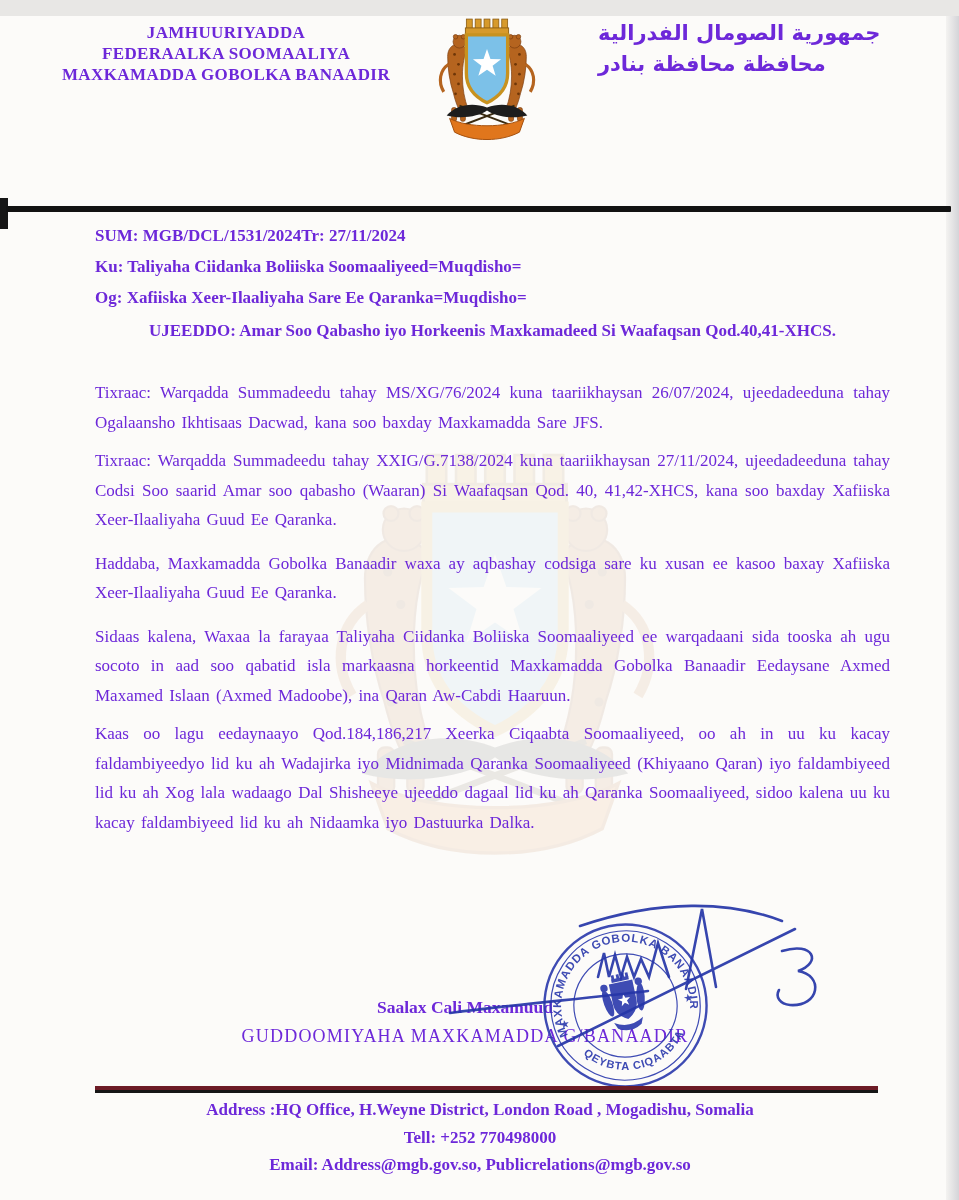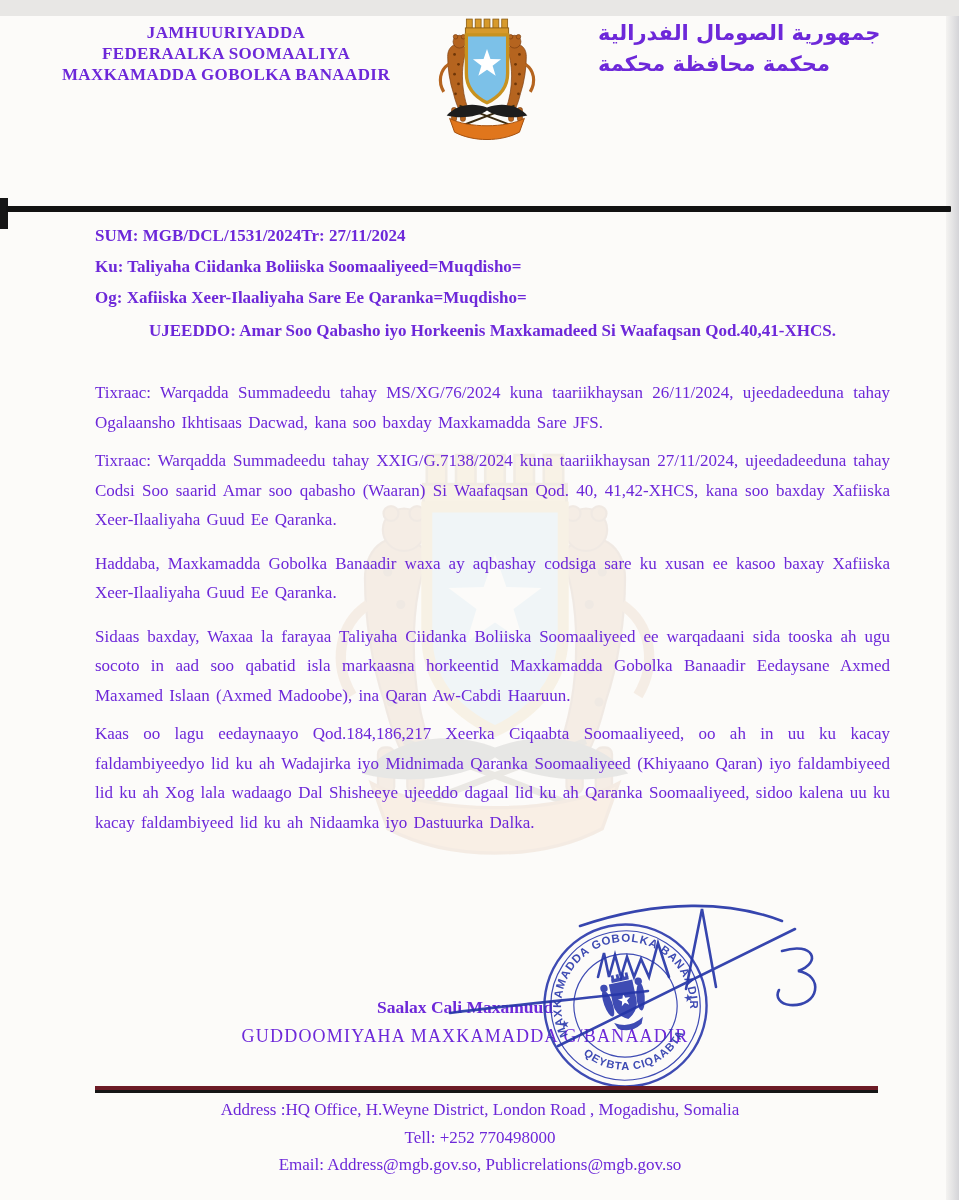--- a/index.html
+++ b/index.html
@@ -44,21 +44,21 @@
   .sig-name{font-weight:bold;font-size:17.5px;line-height:26px;}
   .sig-title{font-weight:normal;font-size:18px;line-height:32px;letter-spacing:1.2px;}
   .stamp{position:absolute;left:538px;top:902px;width:175px;height:175px;opacity:.92;}
   .sig-ink{position:absolute;left:430px;top:875px;width:430px;height:175px;}
 
   
   .rule-foot{position:absolute;left:95px;top:1070px;width:783px;}
   .rule-foot .maroon{height:3.5px;background:#6d1b26;}
   .rule-foot .black{height:3px;background:#161616;}
   .footer{position:absolute;left:60px;top:1080px;width:840px;text-align:center;
-    font-weight:normal;font-size:17px;line-height:27.5px;}
+    font-weight:bold;font-size:17px;line-height:27.5px;}
 </style>
 </head>
 <body>
 
 <div class="page">
 
   <div class="edge-strip"></div>
   <div class="edge-mark"></div>
 
   <svg width="0" height="0" style="position:absolute" aria-hidden="true">
@@ -107,21 +107,21 @@
     <div>FEDERAALKA SOOMAALIYA</div>
     <div>MAXKAMADDA GOBOLKA BANAADIR</div>
   </div>
 
   <svg class="emblem" viewBox="0 0 120 132">
     <use href="#coa"></use>
   </svg>
 
   <div class="hdr-arabic" dir="rtl">
     <div>جمهورية الصومال الفدرالية</div>
-    <div>محكمة محافظة محكمة</div>
+    <div>محافظة محافظة بنادر</div>
   </div>
 
 
   <div class="rule-top"></div>
 
   <div class="meta">
     <div class="meta-row">
       <span>SUM: MGB/DCL/1531/2024</span>
       <span>Tr: 27/11/2024</span>
     </div>
@@ -134,24 +134,24 @@
       <span>=Muqdisho=</span>
     </div>
     <div class="subject">UJEEDDO: Amar Soo Qabasho iyo Horkeenis Maxkamadeed Si Waafaqsan Qod.40,41-XHCS.</div>
   </div>
 
   <svg class="watermark" viewBox="0 0 120 132">
     <use href="#coa"></use>
   </svg>
 
   <div class="bodytext">
-    <p><span class="b">Tixraac:</span><span> Warqadda Summadeedu tahay MS/XG/76/2024 kuna taariikhaysan 26/11/2024, ujeedadeeduna tahay </span><span class="b">Ogalaansho Ikhtisaas Dacwad,</span><span> kana soo baxday Maxkamadda Sare JFS.</span></p>
+    <p><span class="b">Tixraac:</span><span> Warqadda Summadeedu tahay MS/XG/76/2024 kuna taariikhaysan 26/07/2024, ujeedadeeduna tahay </span><span class="b">Ogalaansho Ikhtisaas Dacwad,</span><span> kana soo baxday Maxkamadda Sare JFS.</span></p>
     <p><span class="b">Tixraac:</span><span> Warqadda Summadeedu tahay XXIG/G.7138/2024 kuna taariikhaysan 27/11/2024, ujeedadeeduna tahay </span><span class="b">Codsi Soo saarid Amar soo qabasho (Waaran) Si Waafaqsan Qod. 40, 41,42-XHCS,</span><span> kana soo baxday Xafiiska Xeer-Ilaaliyaha Guud Ee Qaranka.</span></p>
     <p class="gap"><span class="b">Haddaba,</span><span> Maxkamadda Gobolka Banaadir waxa ay aqbashay codsiga sare ku xusan ee kasoo baxay Xafiiska Xeer-Ilaaliyaha Guud Ee Qaranka.</span></p>
-    <p class="gap"><span class="b">Sidaas baxday,</span><span> Waxaa la farayaa Taliyaha Ciidanka Boliiska Soomaaliyeed ee warqadaani sida tooska ah ugu socoto in aad soo qabatid isla markaasna horkeentid Maxkamadda Gobolka Banaadir </span><span class="b">Eedaysane Axmed Maxamed Islaan (Axmed Madoobe),</span><span> ina Qaran Aw-Cabdi Haaruun.</span></p>
+    <p class="gap"><span class="b">Sidaas kalena,</span><span> Waxaa la farayaa Taliyaha Ciidanka Boliiska Soomaaliyeed ee warqadaani sida tooska ah ugu socoto in aad soo qabatid isla markaasna horkeentid Maxkamadda Gobolka Banaadir </span><span class="b">Eedaysane Axmed Maxamed Islaan (Axmed Madoobe),</span><span> ina Qaran Aw-Cabdi Haaruun.</span></p>
     <p><span>Kaas oo lagu eedaynaayo </span><span class="b">Qod.184,186,217 Xeerka Ciqaabta Soomaaliyeed,</span><span> oo ah in uu ku kacay faldambiyeedyo lid ku ah Wadajirka iyo Midnimada Qaranka Soomaaliyeed </span><span class="b">(Khiyaano Qaran)</span><span> iyo faldambiyeed lid ku ah Xog lala wadaago Dal Shisheeye ujeeddo dagaal lid ku ah Qaranka Soomaaliyeed, sidoo kalena uu ku kacay faldambiyeed lid ku ah Nidaamka iyo Dastuurka Dalka.</span></p>
   </div>
 
   <div class="sig-block">
     <div class="sig-name">Saalax Cali Maxamuud</div>
     <div class="sig-title">GUDDOOMIYAHA MAXKAMADDA G/BANAADIR</div>
   </div>
 
   <svg class="stamp" viewBox="-95 -95 190 190">
     <defs>

